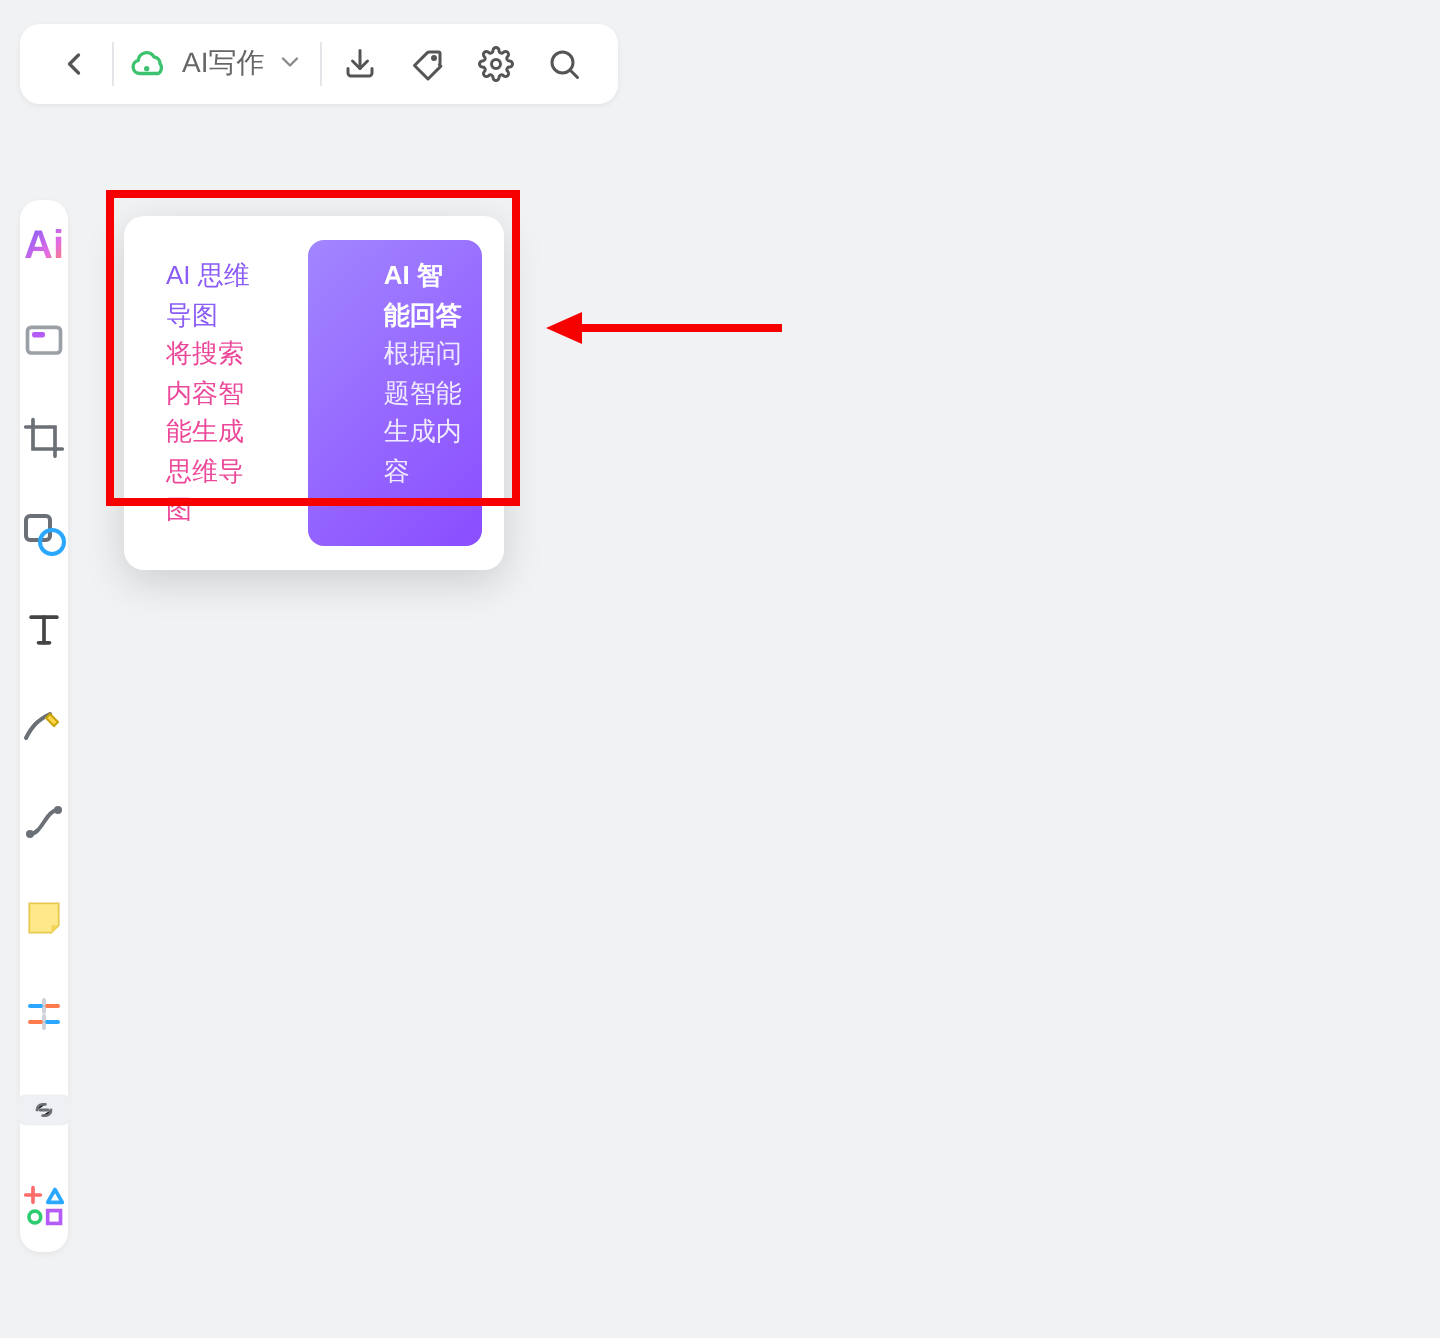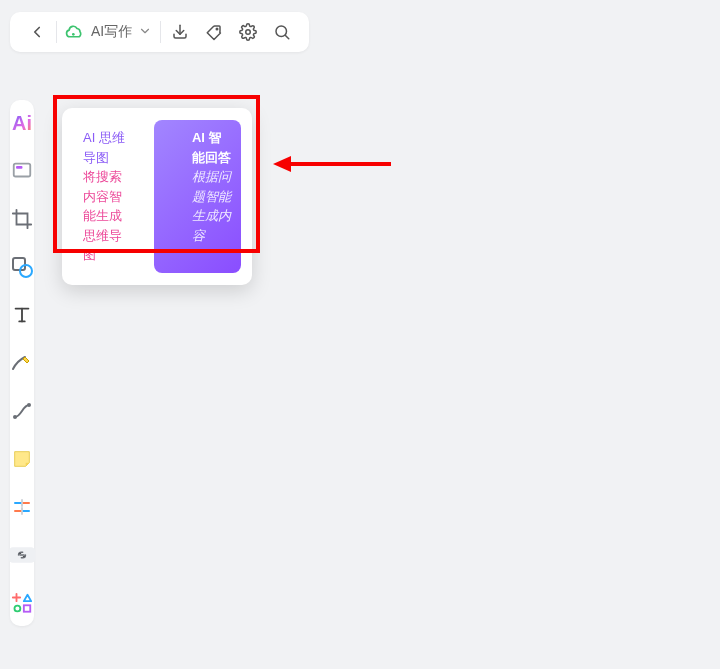--- a/index.html
+++ b/index.html
@@ -48,21 +48,21 @@
   .card .title { font-size: 13px; font-weight: 500; line-height: 1.5; }
   .card .desc  { font-size: 13px; line-height: 1.5; }
   .card-light .title { color: #8b5cf6; }
   .card-light .desc  { color: #ec4899; }
   .card-grad {
     background: linear-gradient(135deg,#a286ff 0%, #8a4dff 100%);
     color: #fff;
     padding-left: 38px;
   }
   .card-grad .title { color: #fff; font-weight: 600; }
-  .card-grad .desc  { color: #f0eaff; font-style: italic; }
+  .card-grad .desc  { color: #f0eaff; }
 
   
   .highlight-box {
     position: absolute; left: 53px; top: 95px; width: 207px; height: 158px;
     border: 4px solid #f70000; pointer-events: none;
   }
   .arrow {
     position: absolute; left: 273px; top: 149px; pointer-events: none;
   }
 </style>

